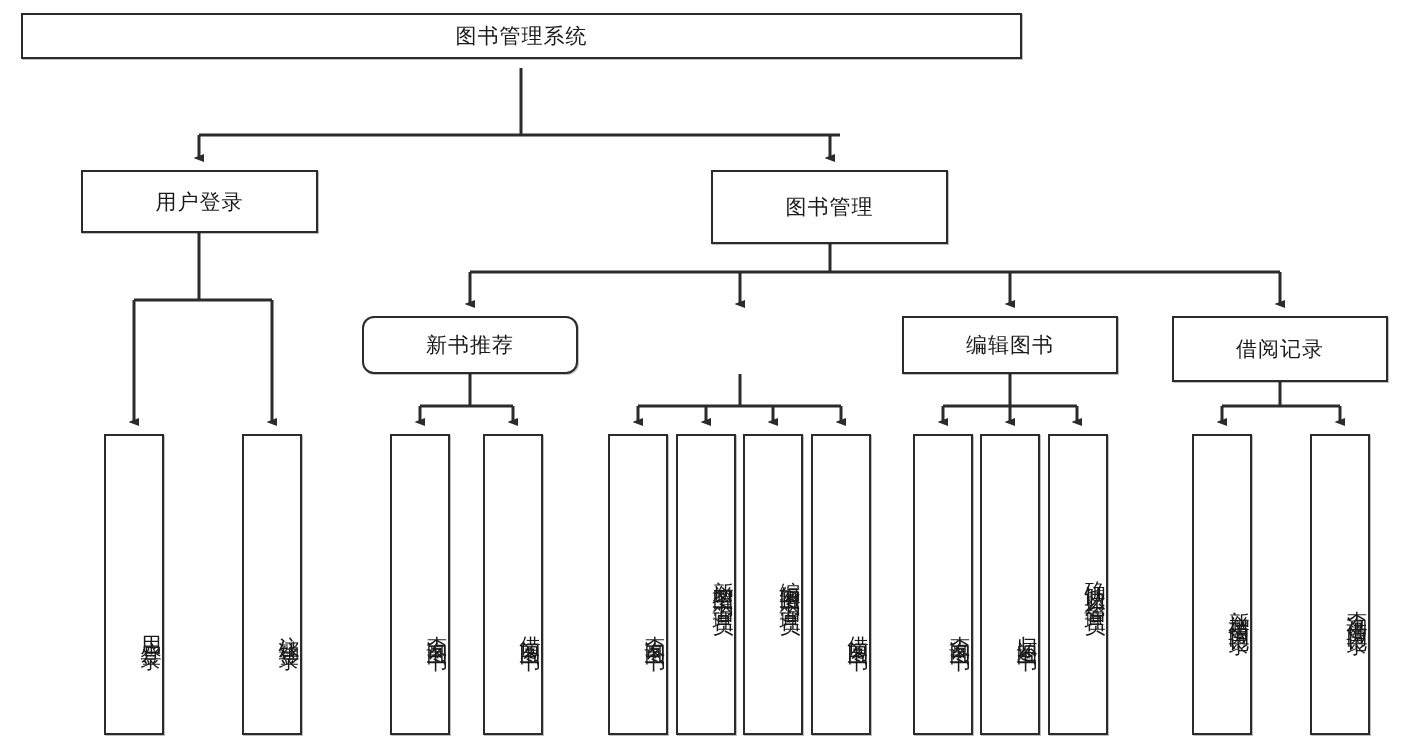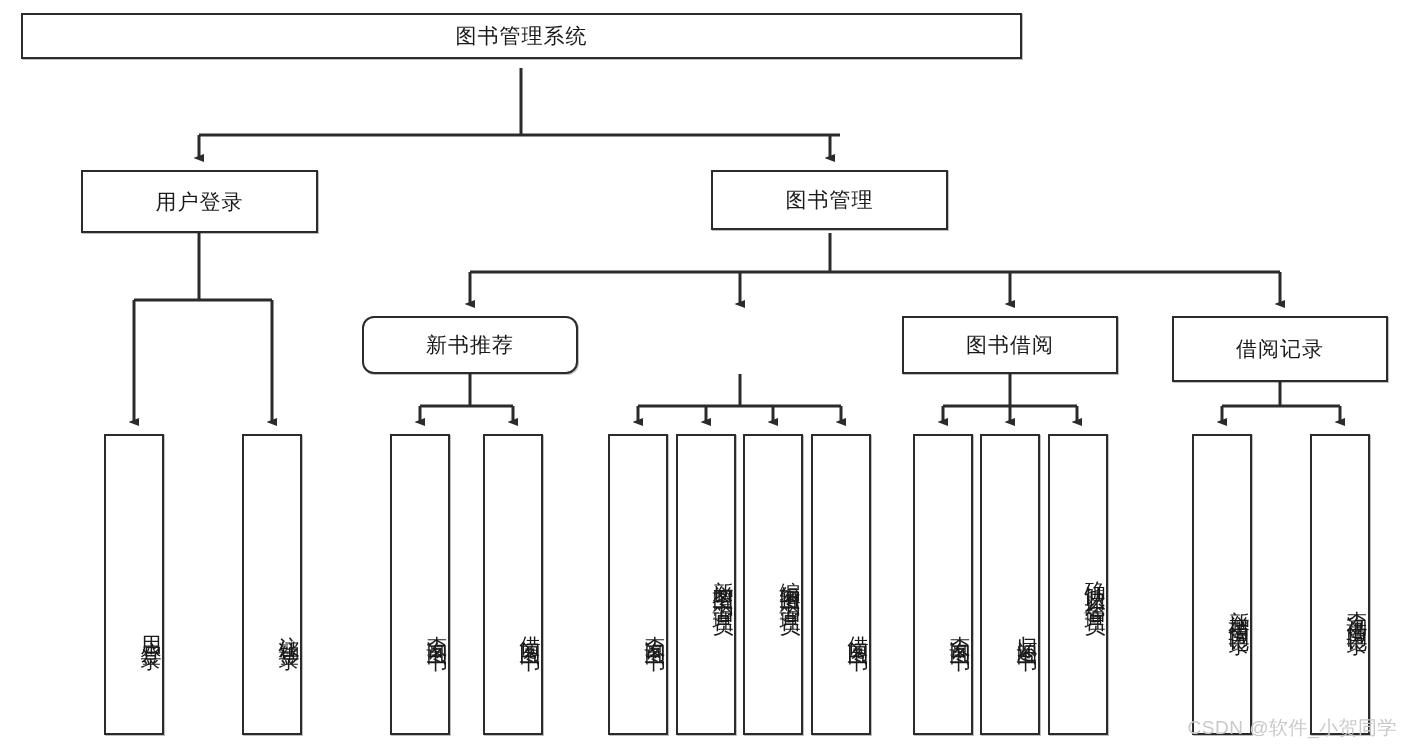--- a/index.html
+++ b/index.html
@@ -91,39 +91,38 @@
       <path d="M1222,406 L1340,406"></path>
       <path d="M1222,406 L1222,422" marker-end="url(#arrow)"></path>
       <path d="M1340,406 L1340,422" marker-end="url(#arrow)"></path>
 
     </g>
   </svg>
 
   <div class="node node-h" style="left:21px;top:13px;width:1001px;height:46px;">图书管理系统</div>
 
   <div class="node node-h" style="left:81px;top:170px;width:237px;height:63px;">用户登录</div>
-  <div class="node node-h" style="left:711px;top:170px;width:237px;height:60px;">图书管理</div>
+  <div class="node node-h" style="left:711px;top:170px;width:237px;height:74px;">图书管理</div>
 
   <div class="node node-h" style="left:362px;top:316px;width:216px;height:58px;border-radius:12px;">新书推荐</div>
-  <div class="node node-h" style="left:902px;top:316px;width:216px;height:58px;">图书借阅</div>
+  <div class="node node-h" style="left:902px;top:316px;width:216px;height:58px;">编辑图书</div>
   <div class="node node-h" style="left:1172px;top:316px;width:216px;height:66px;">借阅记录</div>
 
   <div class="node node-v" style="left:104px;top:434px;width:60px;height:301px;padding-top:88px;">用户登录</div>
   <div class="node node-v" style="left:242px;top:434px;width:60px;height:301px;padding-top:88px;">注销登录</div>
 
   <div class="node node-v" style="left:390px;top:434px;width:60px;height:301px;padding-top:88px;">查询图书</div>
   <div class="node node-v" style="left:483px;top:434px;width:60px;height:301px;padding-top:88px;">借阅图书</div>
 
   <div class="node node-v" style="left:608px;top:434px;width:60px;height:301px;padding-top:88px;">查询图书</div>
   <div class="node node-v tall" style="left:676px;top:434px;width:60px;height:301px;">新增图书（管理员）</div>
   <div class="node node-v tall" style="left:743px;top:434px;width:60px;height:301px;">编辑图书（管理员）</div>
   <div class="node node-v" style="left:811px;top:434px;width:60px;height:301px;padding-top:88px;">借阅图书</div>
 
   <div class="node node-v" style="left:913px;top:434px;width:60px;height:301px;padding-top:88px;">查询图书</div>
   <div class="node node-v" style="left:980px;top:434px;width:60px;height:301px;padding-top:88px;">归还图书</div>
   <div class="node node-v tall" style="left:1048px;top:434px;width:60px;height:301px;">确认归还（管理员）</div>
 
   <div class="node node-v" style="left:1192px;top:434px;width:60px;height:301px;padding-top:48px;">新增借阅记录</div>
   <div class="node node-v" style="left:1310px;top:434px;width:60px;height:301px;padding-top:48px;">查询借阅记录</div>
 
-  <div class="watermark">CSDN @软件_小贺同学</div>
 
 </div>
 
 </body></html>

